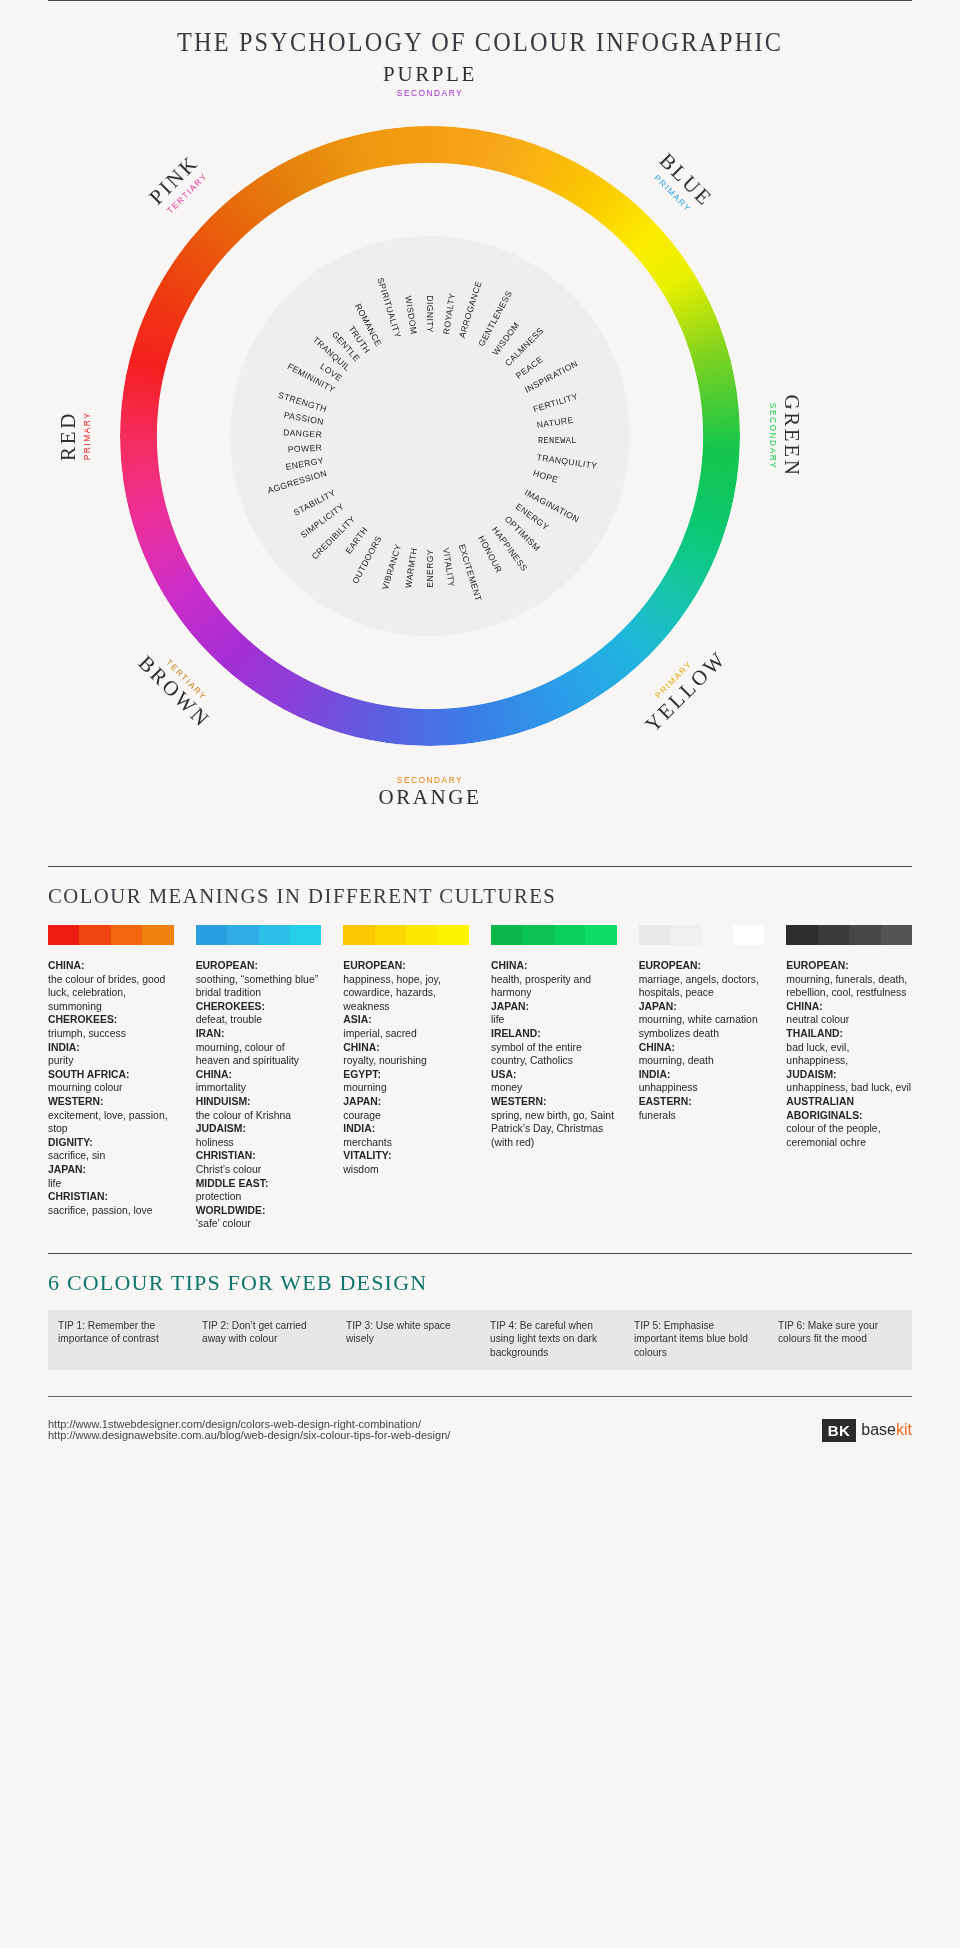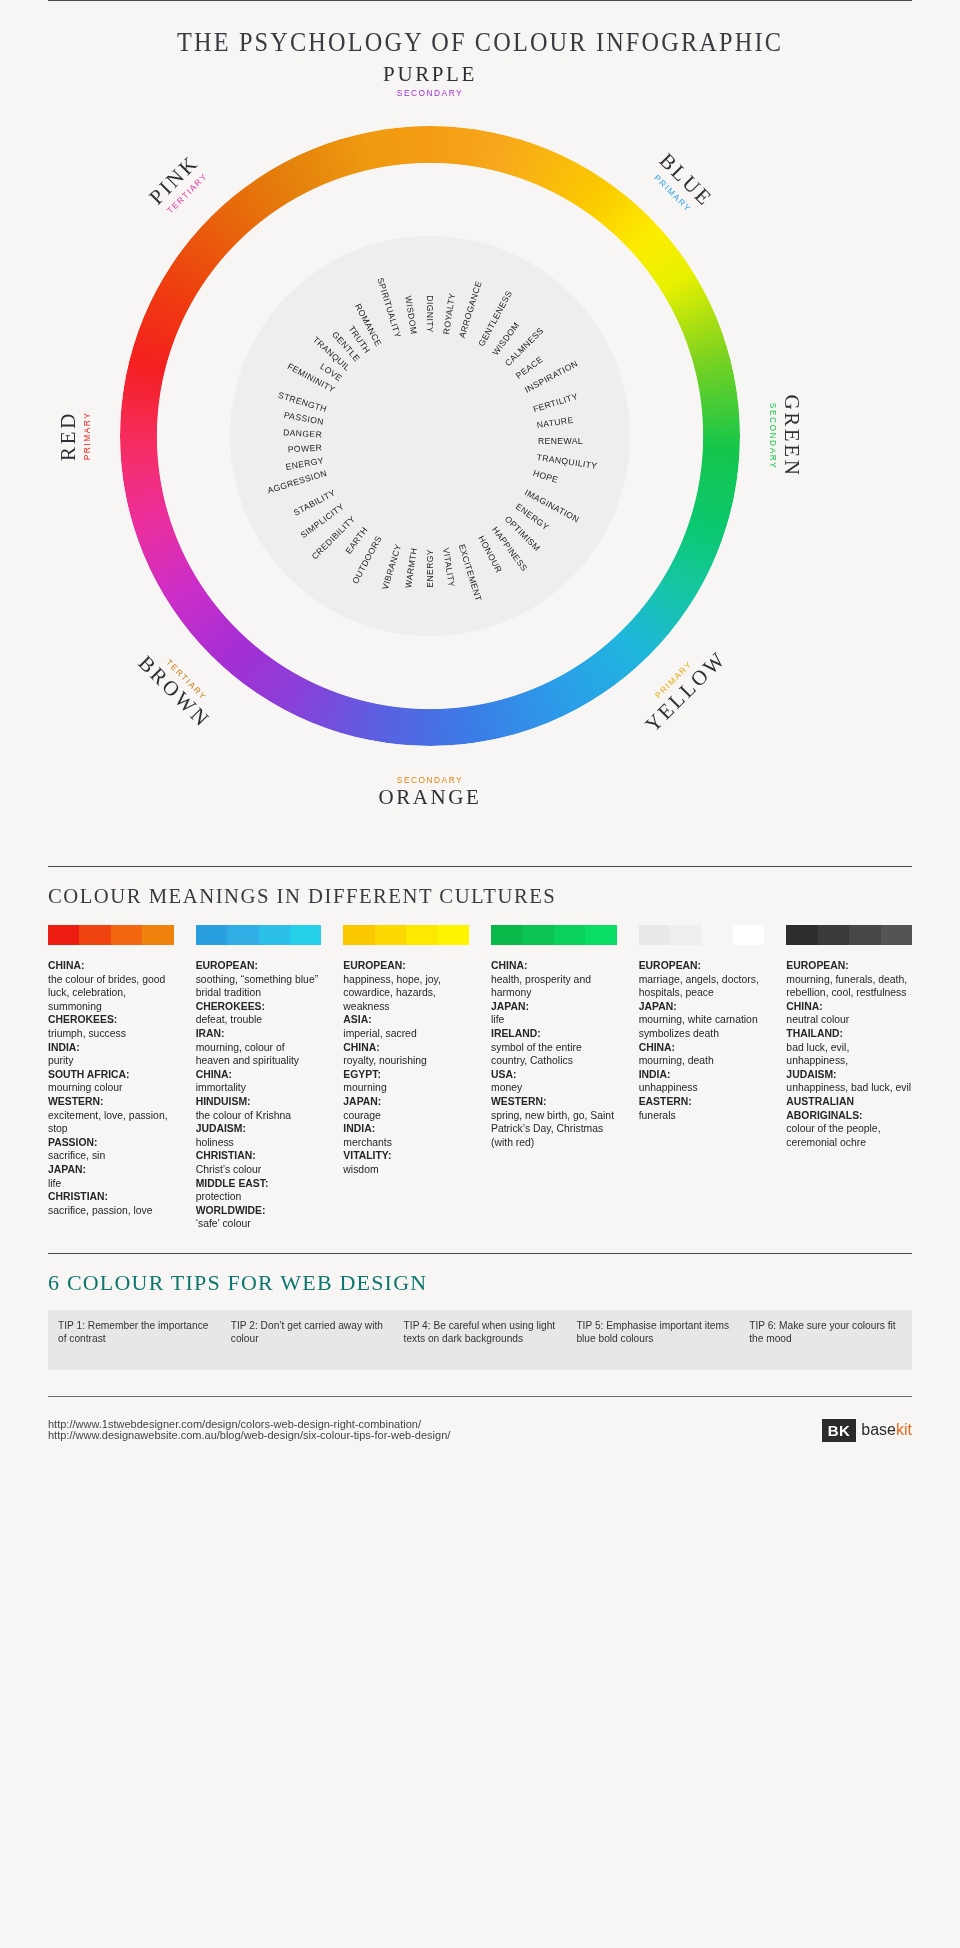--- a/index.html
+++ b/index.html
@@ -172,21 +172,21 @@
           <div class="word" style="text-align: right; transform: translate(6.61309e-15px, -108px) rotate(90deg) translateX(-100%);">DIGNITY</div>
           <div class="word" style="transform: translate(15.9634px, -106.814px) rotate(-81.5deg);">ROYALTY</div>
           <div class="word" style="transform: translate(31.5761px, -103.281px) rotate(-73deg);">ARROGANCE</div>
           <div class="word" style="transform: translate(50.7029px, -95.3583px) rotate(-62deg);">GENTLENESS</div>
           <div class="word" style="transform: translate(64.2409px, -86.8165px) rotate(-53.5deg);">WISDOM</div>
           <div class="word" style="transform: translate(76.3675px, -76.3675px) rotate(-45deg);">CALMNESS</div>
           <div class="word" style="transform: translate(86.8165px, -64.2409px) rotate(-36.5deg);">PEACE</div>
           <div class="word" style="transform: translate(95.3583px, -50.7029px) rotate(-28deg);">INSPIRATION</div>
           <div class="word" style="transform: translate(103.281px, -31.5761px) rotate(-17deg);">FERTILITY</div>
           <div class="word" style="transform: translate(106.814px, -15.9634px) rotate(-8.5deg);">NATURE</div>
-          <div class="word" style="transform: translate(108px, 0px) rotate(0deg);">RENEWAL</div>
+          <div class="word" style="transform: translate(108px, 0px) rotate(0deg); font-family: Liberation Mono, monospace;">RENEWAL</div>
           <div class="word" style="transform: translate(106.814px, 15.9634px) rotate(8.5deg);">TRANQUILITY</div>
           <div class="word" style="transform: translate(103.281px, 31.5761px) rotate(17deg);">HOPE</div>
           <div class="word" style="transform: translate(95.3583px, 50.7029px) rotate(28deg);">IMAGINATION</div>
           <div class="word" style="transform: translate(86.8165px, 64.2409px) rotate(36.5deg);">ENERGY</div>
           <div class="word" style="transform: translate(76.3675px, 76.3675px) rotate(45deg);">OPTIMISM</div>
           <div class="word" style="transform: translate(64.2409px, 86.8165px) rotate(53.5deg);">HAPPINESS</div>
           <div class="word" style="transform: translate(50.7029px, 95.3583px) rotate(62deg);">HONOUR</div>
           <div class="word" style="transform: translate(31.5761px, 103.281px) rotate(73deg);">EXCITEMENT</div>
           <div class="word" style="transform: translate(15.9634px, 106.814px) rotate(81.5deg);">VITALITY</div>
           <div class="word" style="text-align: right; transform: translate(6.61309e-15px, 108px) rotate(270deg) translateX(-100%);">ENERGY</div>
@@ -293,21 +293,21 @@
         <div class="k">CHINA:</div>
         <div>the colour of brides, good luck, celebration, summoning</div>
         <div class="k">CHEROKEES:</div>
         <div>triumph, success</div>
         <div class="k">INDIA:</div>
         <div>purity</div>
         <div class="k">SOUTH AFRICA:</div>
         <div>mourning colour</div>
         <div class="k">WESTERN:</div>
         <div>excitement, love, passion, stop</div>
-        <div class="k">PASSION:</div>
+        <div class="k">DIGNITY:</div>
         <div>sacrifice, sin</div>
         <div class="k">JAPAN:</div>
         <div>life</div>
         <div class="k">CHRISTIAN:</div>
         <div>sacrifice, passion, love</div>
       </div>
       <div class="ccol">
         <div class="k">EUROPEAN:</div>
         <div>soothing, “something blue” bridal tradition</div>
         <div class="k">CHEROKEES:</div>
@@ -379,20 +379,21 @@
         <div class="k">AUSTRALIAN ABORIGINALS:</div>
         <div>colour of the people, ceremonial ochre</div>
       </div>
     </div>
 
   <div class="rule" style="margin-top:22px"></div>
   <div class="tips-head">6 COLOUR TIPS FOR WEB DESIGN</div>
   <div class="tips" id="tips">
       <div class="tip">TIP 1: Remember the importance of contrast</div>
       <div class="tip">TIP 2: Don’t get carried away with colour</div>
+      <div class="tip">TIP 3: Use white space wisely</div>
       <div class="tip">TIP 4: Be careful when using light texts on dark backgrounds</div>
       <div class="tip">TIP 5: Emphasise important items blue bold colours</div>
       <div class="tip">TIP 6: Make sure your colours fit the mood</div>
     </div>
 
   <div class="rule-thin" style="margin-top:26px"></div>
   <div class="footer">
     <div class="links" id="links">
         <div>http://www.1stwebdesigner.com/design/colors-web-design-right-combination/</div>
         <div>http://www.designawebsite.com.au/blog/web-design/six-colour-tips-for-web-design/</div>

